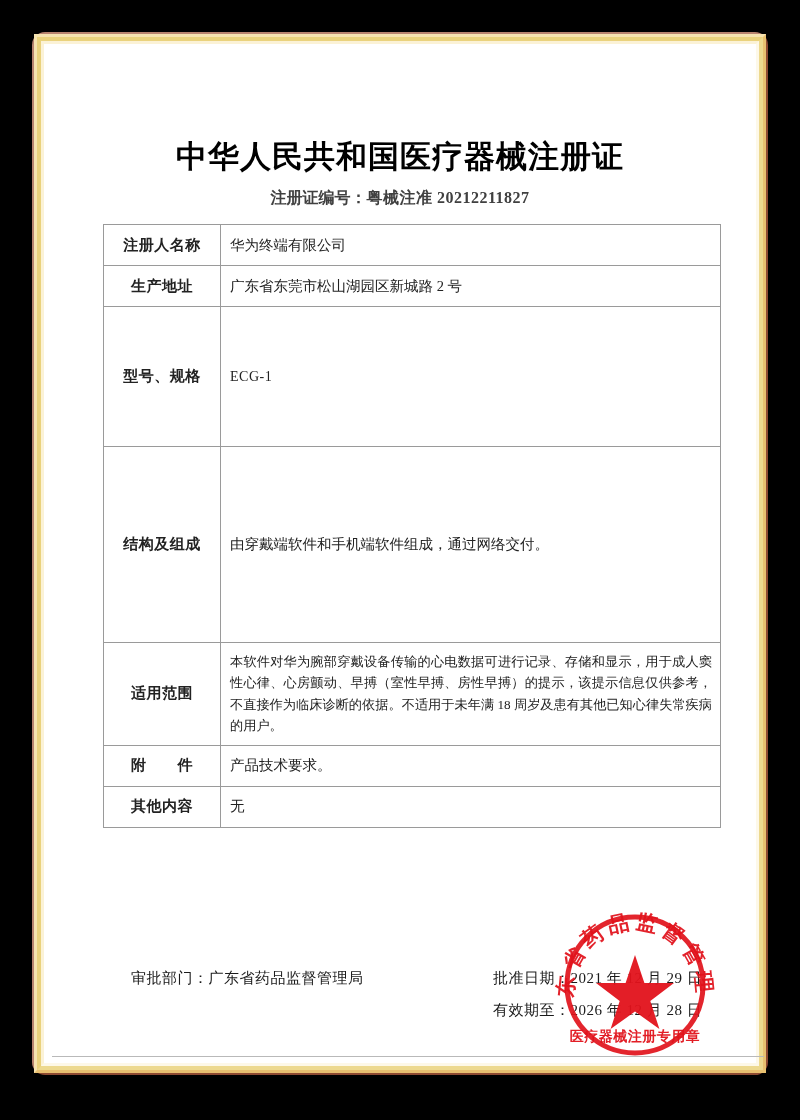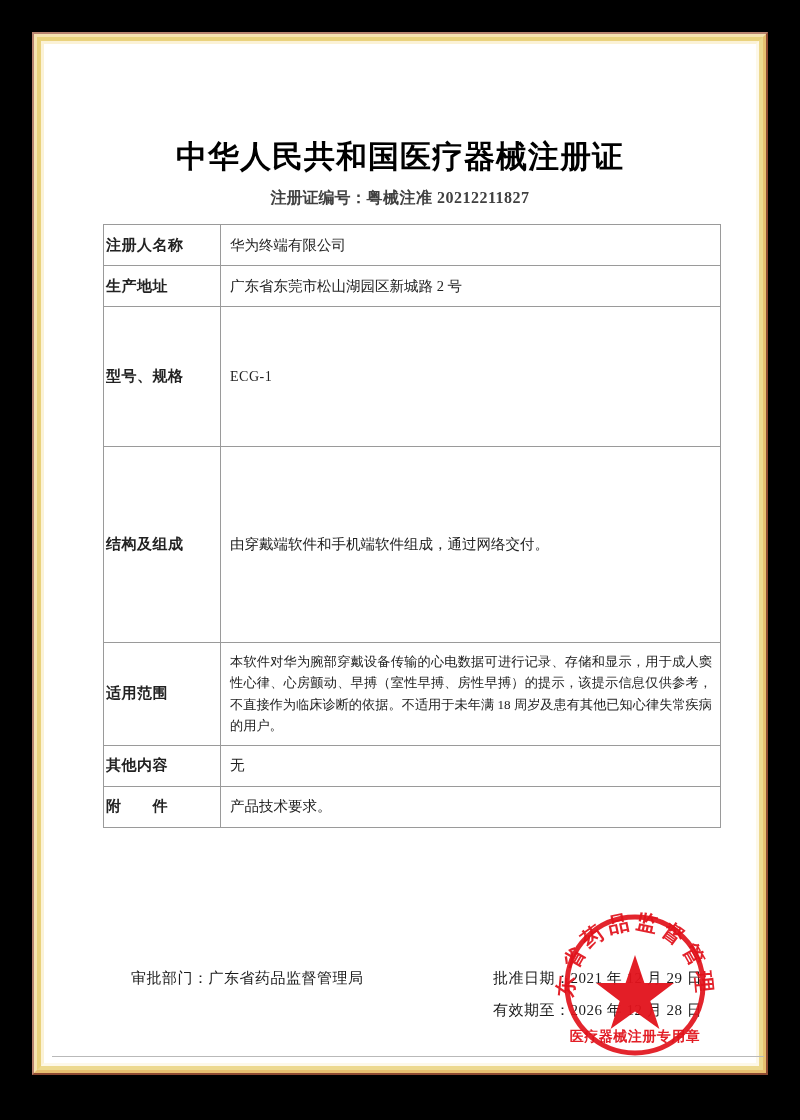--- a/index.html
+++ b/index.html
@@ -21,20 +21,21 @@
     top: 32px;
     width: 736px;
     height: 1043px;
     box-sizing: border-box;
     background: #ffffff;
     
     border-top: 2px solid #b9846f;
     border-left: 2px solid #b9846f;
     border-right: 2px solid #8e4a32;
     border-bottom: 2px solid #8e4a32;
+    border-radius: 13px;
   }
   #frame-gold {
     position: absolute;
     left: 0; top: 0; right: 0; bottom: 0;
     border-top: 3px solid #f6e3b0;
     border-left: 3px solid #f6e3b0;
     border-right: 3px solid #e8c070;
     border-bottom: 3px solid #e8c070;
     box-sizing: border-box;
   }
@@ -105,21 +106,21 @@
     border-collapse: collapse;
     table-layout: fixed;
   }
   table.cert td {
     border: 1px solid #9a9a9a;
     vertical-align: middle;
     color: #222222;
   }
   td.label {
     width: 112px;
-    text-align: left;
+    text-align: center;
     font-weight: bold;
     font-size: 15px;
     font-family: "Liberation Serif", "DejaVu Serif", serif;
     color: #000000;
     padding: 4px 2px;
     letter-spacing: 0.5px;
   }
   td.value {
     padding: 6px 9px;
     font-size: 14.5px;
@@ -223,26 +224,26 @@
           </tr>
           <tr class="r-struct">
             <td class="label">结构及组成</td>
             <td class="value">由穿戴端软件和手机端软件组成，通过网络交付。</td>
           </tr>
           <tr class="r-scope">
             <td class="label">适用范围</td>
             <td class="value para">本软件对华为腕部穿戴设备传输的心电数据可进行记录、存储和显示，用于成人窦性心律、心房颤动、早搏（室性早搏、房性早搏）的提示，该提示信息仅供参考，不直接作为临床诊断的依据。不适用于未年满 18 周岁及患有其他已知心律失常疾病的用户。</td>
           </tr>
           <tr class="r-short">
+            <td class="label">附　　件</td>
+            <td class="value">产品技术要求。</td>
+          </tr>
+          <tr class="r-short">
             <td class="label">其他内容</td>
             <td class="value">无</td>
-          </tr>
-          <tr class="r-short">
-            <td class="label">附　　件</td>
-            <td class="value">产品技术要求。</td>
           </tr>
         </tbody>
       </table>
 
       <div class="footer">
         <div class="footer-dept">审批部门：广东省药品监督管理局</div>
         <div class="footer-dates">
           <div>批准日期：2021 年 12 月 29 日</div>
           <div>有效期至：2026 年 12 月 28 日</div>
         </div>

